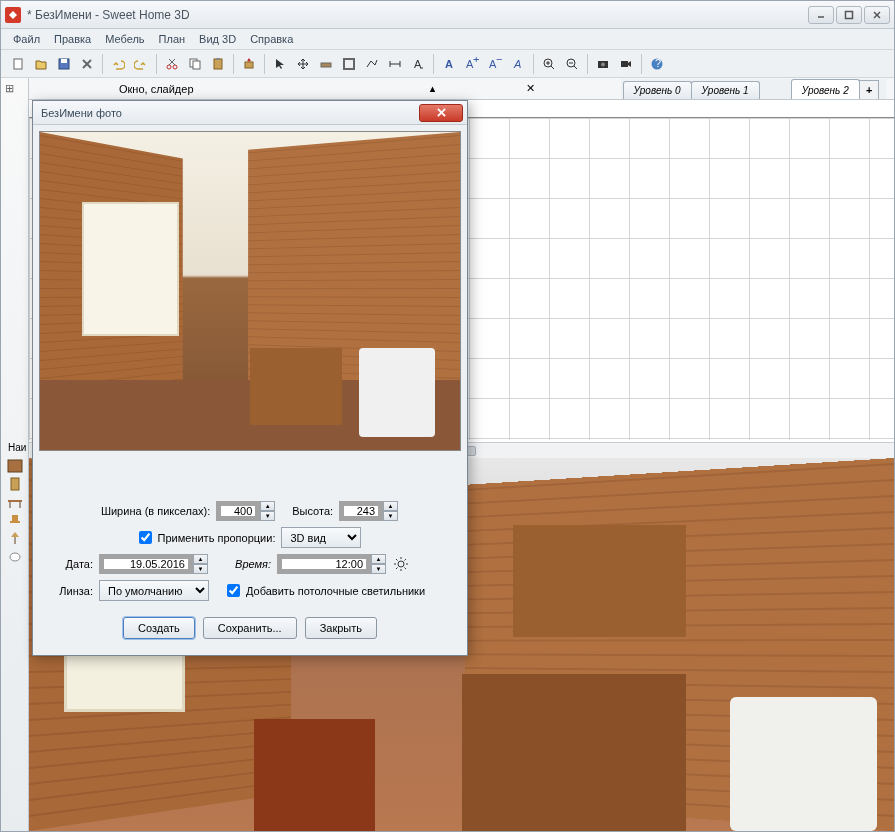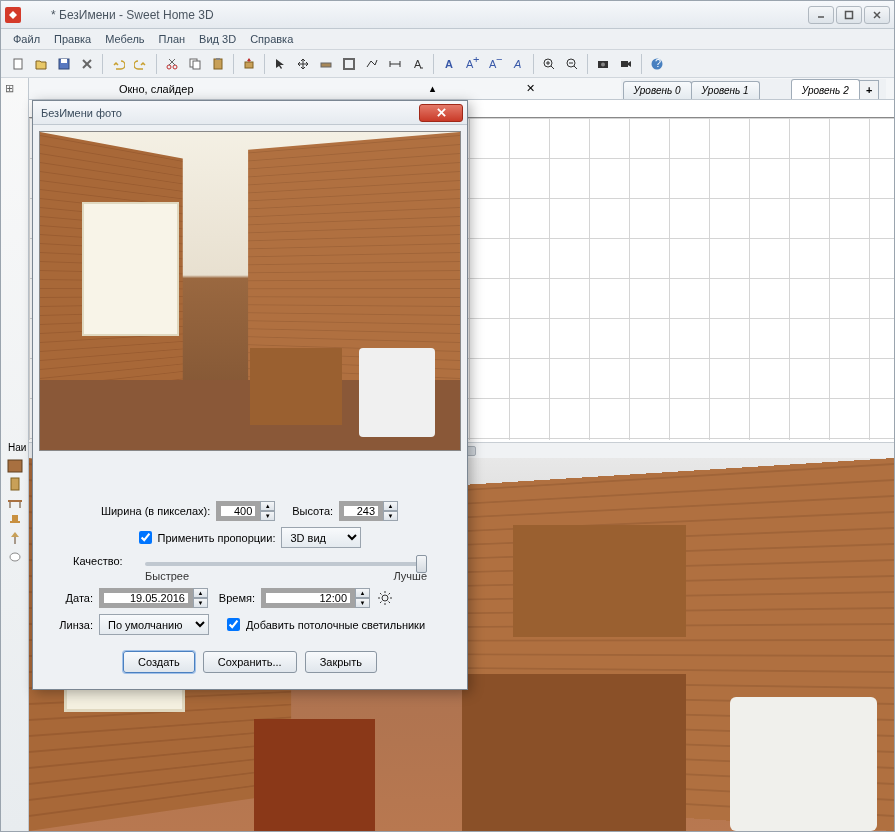--- a/index.html
+++ b/index.html
@@ -2,21 +2,21 @@
 <html><head>
 <meta charset="utf-8">
 <style>
 * { box-sizing: border-box; margin: 0; padding: 0; font-family: Tahoma, sans-serif; font-size: 11px; }
 body { background: #f0f0f0; width: 895px; height: 832px; overflow: hidden; position: relative; }
 
 .window { background: linear-gradient(to bottom, #fafafa, #e8ecef); border: 1px solid #9aa4ae; width: 895px; height: 832px; }
 .titlebar { height: 28px; background: linear-gradient(to bottom, #f6f8fb, #e5eaef); display: flex; align-items: center; padding: 0 4px; border-bottom: 1px solid #c0c8d0; }
 .app-icon { width: 16px; height: 16px; background: #d43a2a; margin-right: 6px; border-radius: 2px; display: flex; align-items: center; justify-content: center; }
 .app-icon svg { width: 10px; height: 10px; }
-.title-text { flex: 1; color: #4a5560; font-size: 12px; margin-left: 24px; }
+.title-text { flex: 1; color: #4a5560; font-size: 12px; }
 .win-btns { display: flex; gap: 2px; }
 .win-btn { width: 26px; height: 18px; border: 1px solid #b0b8c0; background: linear-gradient(to bottom, #f4f6f8, #dde3e9); border-radius: 3px; display: flex; align-items: center; justify-content: center; color: #555; cursor: pointer; }
 .win-btn svg { width: 10px; height: 10px; stroke: #555; fill: none; stroke-width: 1.5; }
 
 .menubar { height: 21px; display: flex; align-items: center; padding: 0 6px; gap: 2px; background: #eef1f4; border-bottom: 1px solid #d0d6dc; }
 .menu-item { padding: 2px 6px; color: #3a4b5c; cursor: pointer; }
 
 .toolbar { height: 28px; display: flex; align-items: center; padding: 2px 6px; gap: 1px; background: #eef1f4; border-bottom: 1px solid #d0d6dc; }
 .tool-btn { width: 22px; height: 22px; display: flex; align-items: center; justify-content: center; cursor: pointer; border-radius: 3px; }
 .tool-sep { width: 1px; height: 20px; background: #c0c8d0; margin: 0 3px; }
@@ -429,43 +429,31 @@
     </div>
 
     <div class="form-row center">
       <input type="checkbox" checked="" style="">
       <label>Применить пропорции:</label>
       <select style="width:80px;">
         <option>3D вид</option>
       </select>
     </div>
 
-    <div class="slider-wrap">
-      <div style="display:flex;align-items:center;gap:12px;">
-        <label style="width:60px;">Качество:</label>
-        <div class="slider-track" style="flex:1;">
-          <div class="slider-thumb"></div>
-        </div>
-      </div>
-      <div class="slider-labels" style="padding-left:72px;">
-        <span>Быстрее</span>
-        <span>Лучше</span>
-      </div>
-    </div>
 
     <div class="form-row" style="padding:0 14px;">
       <label style="width:40px;">Дата:</label>
       <div class="spinner" style="width:110px;">
         <input type="text" style="width: 94px;" value="19.05.2016">
         <div class="spinner-btns">
             <div class="spinner-btn">▲</div>
             <div class="spinner-btn">▼</div>
           </div>
       </div>
-      <label style="width:40px;margin-left:0;">Время:</label>
+      <label style="width:40px;margin-left:16px;font-style:italic;">Время:</label>
       <div class="spinner" style="width:110px;">
         <input type="text" style="width: 94px;" value="12:00">
         <div class="spinner-btns">
             <div class="spinner-btn">▲</div>
             <div class="spinner-btn">▼</div>
           </div>
       </div>
       <div class="sun-icon">
         <svg viewBox="0 0 16 16">
             <circle cx="8" cy="8" r="3" fill="none" stroke="#333"></circle>

